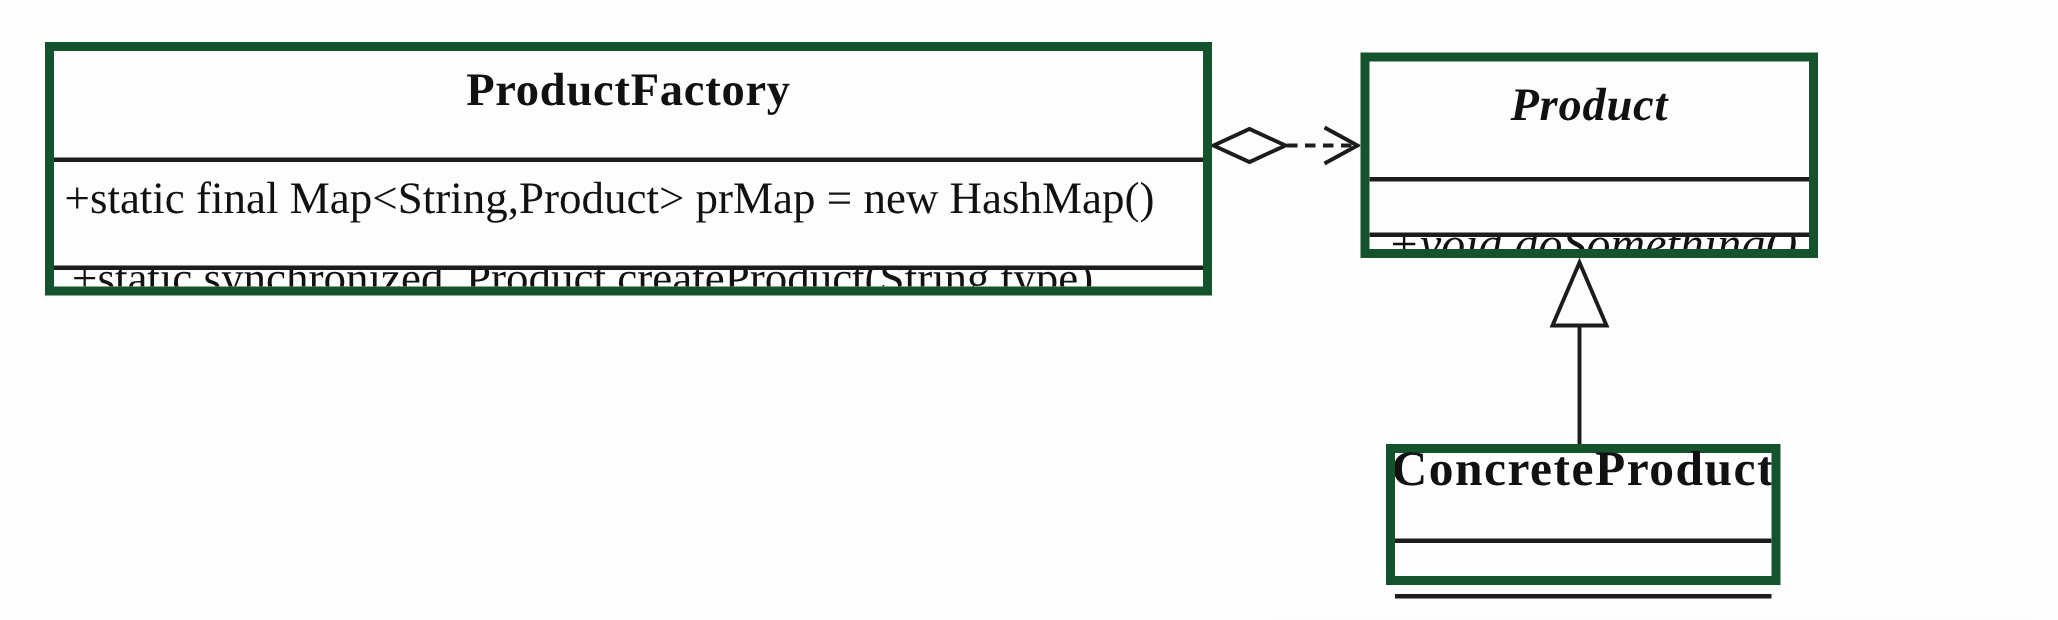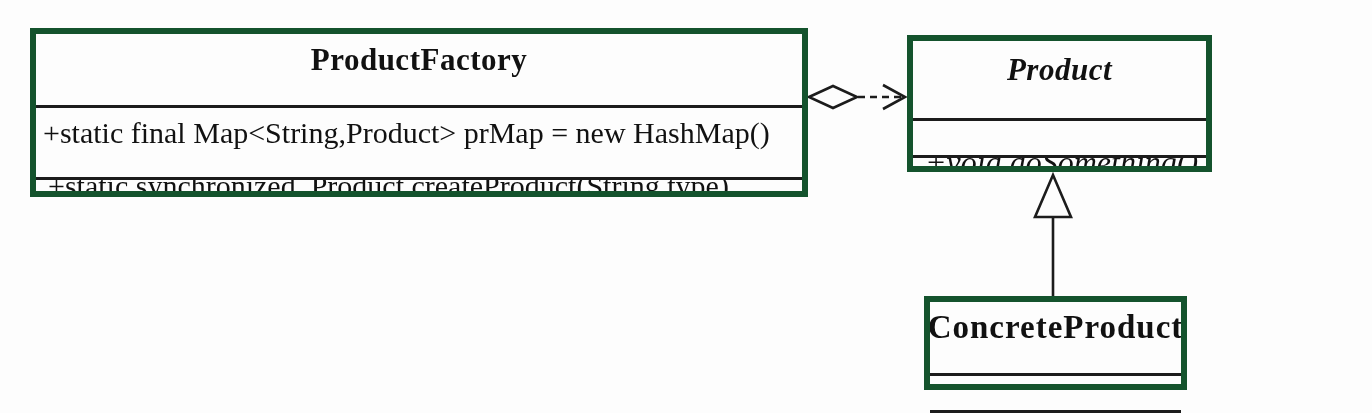--- a/index.html
+++ b/index.html
@@ -90,19 +90,19 @@
     <div class="compartment member" style="flex:0 0 52px;">+static final Map&lt;String,Product&gt; prMap = new HashMap()</div>
     <div class="compartment member" style="flex:1 1 auto;padding-left:12px;">+static synchronized  Product createProduct(String type)</div>
   </div>
 
   <div class="uml-class" style="left:907px; top:35px; width:305px; height:137px;">
     <div class="compartment class-title abstract" style="flex:0 0 57px;text-align:right;">Product</div>
     <div class="compartment" style="flex:0 0 17px;"></div>
     <div class="compartment member italic" style="flex:1 1 auto;">+void doSomething()</div>
   </div>
 
-  <div class="uml-class" style="left:924px; top:296px; width:263px; height:94px;">
+  <div class="uml-class" style="left:924px; top:296px; width:263px; height:94px;justify-content:center;">
     <div class="compartment class-title big-title" style="flex:0 0 51px;">ConcreteProduct</div>
     <div class="compartment" style="flex:0 0 17px;"></div>
     <div class="compartment" style="flex:1 1 auto;"></div>
   </div>
 
 </div>
 
 </body></html>

